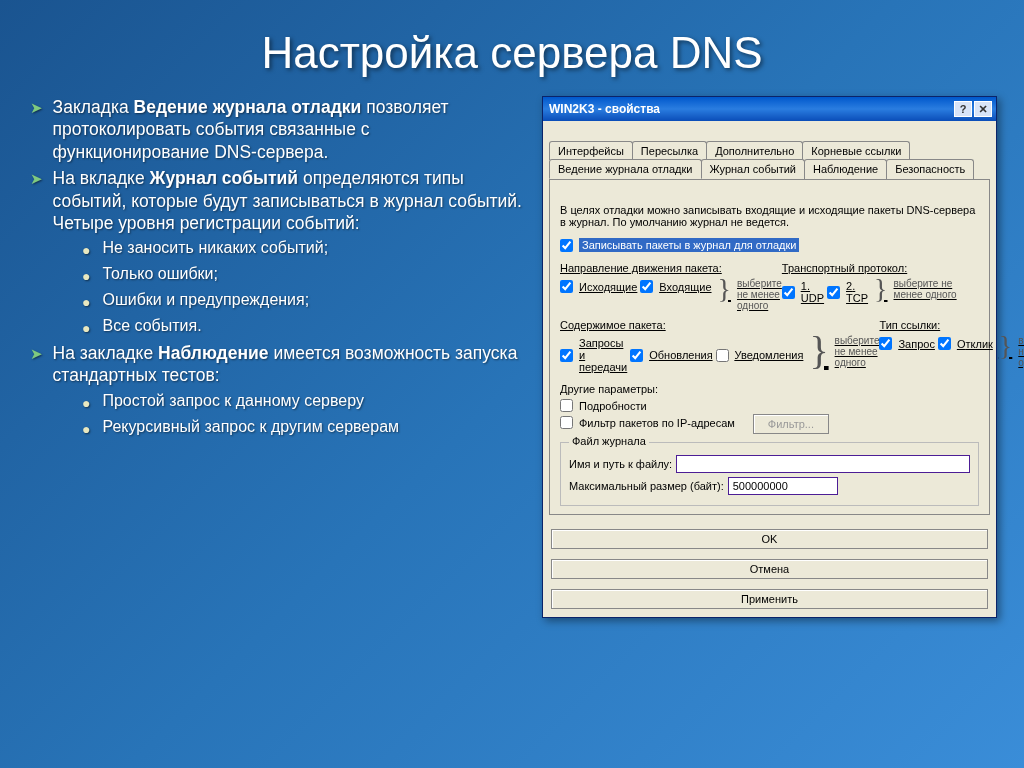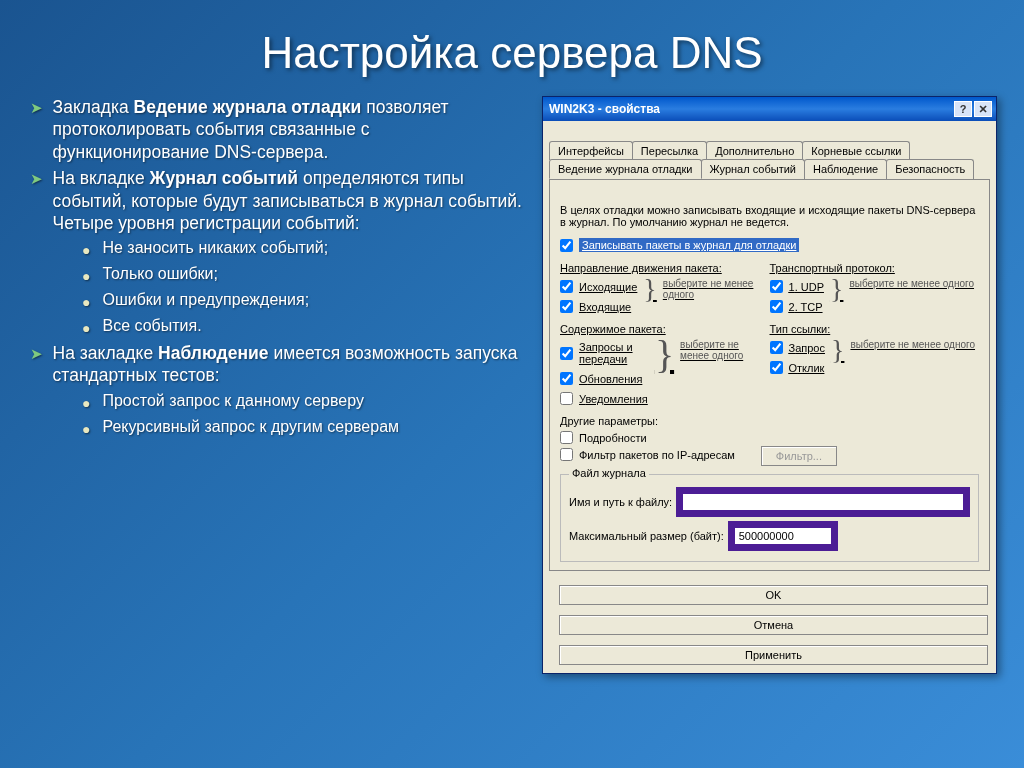--- a/index.html
+++ b/index.html
@@ -55,46 +55,45 @@
 }
 .tab-row1 .tab { top: 1px; margin-top: 11px; }
 .tab.active { background: #ece9d8; z-index: 2; border-bottom: 1px solid #ece9d8; }
 .tab-panel {
   border: 1px solid #888; background: #ece9d8;
   padding: 24px 10px 8px 10px; position: relative;
 }
 .desc { font-size: 11px; margin-bottom: 8px; }
 .chk-line { display: flex; align-items: center; gap: 6px; margin: 2px 0; }
 .chk-line input { margin: 0; }
-.chk-line.hl { background: #316ac5; color: #fff; padding: 1px 2px; display:inline-flex;text-decoration:underline; }
+.chk-line.hl { background: #316ac5; color: #fff; padding: 1px 2px; display:inline-flex; }
 .groups { display: flex; gap: 0; margin-top: 8px; text-decoration: underline; }
 .group-col { flex: 1; }
 .group-label { font-size: 11px; margin-bottom: 4px; }
 .group-inner { display: flex; align-items: flex-start; gap: 4px; }
-.chk-stack { display: flex; flex-direction: column; gap: 3px; }
+.chk-stack { display: flex; flex-direction: row; gap: 3px; }
 .brace { font-size: 28px; line-height: 0.8; color: #555; margin: 0 2px; font-family: serif; }
 .brace-text { font-size: 10px; color: #555; line-height: 1.1; }
 .fieldset {
   border: 1px solid #bbb; padding: 8px 8px 6px 8px; margin-top: 8px;
   position: relative;
 }
 .fieldset-legend {
   position: absolute; top: -8px; left: 8px;
   background: #ece9d8; padding: 0 3px; font-size: 11px; text-align: center;
 }
 .form-row { display: flex; align-items: center; gap: 4px; margin: 4px 0; }
 .form-row input[type="text"] {
-  border: 7px solid #4c1d95; padding: 2px 4px; font-size: 11px;
+  border: 1px solid #4c1d95; padding: 2px 4px; font-size: 11px;
   background: #fff;
 }
 .btn {
   background: #ece9d8; border: 1px solid #888;
   padding: 3px 14px; font-size: 11px; cursor: pointer;
   box-shadow: inset 1px 1px 0 #fff;
-  margin-left: 8px;
 }
 .btn[disabled] { color: #999; }
 .dlg-buttons { display: flex; justify-content: center; gap: 10px; padding: 8px; flex-direction: column; }
 .u { text-decoration: underline; }
 </style>
 </head>
 <body>
 
 <h1 class="slide-title">Настройка сервера DNS</h1>
 

